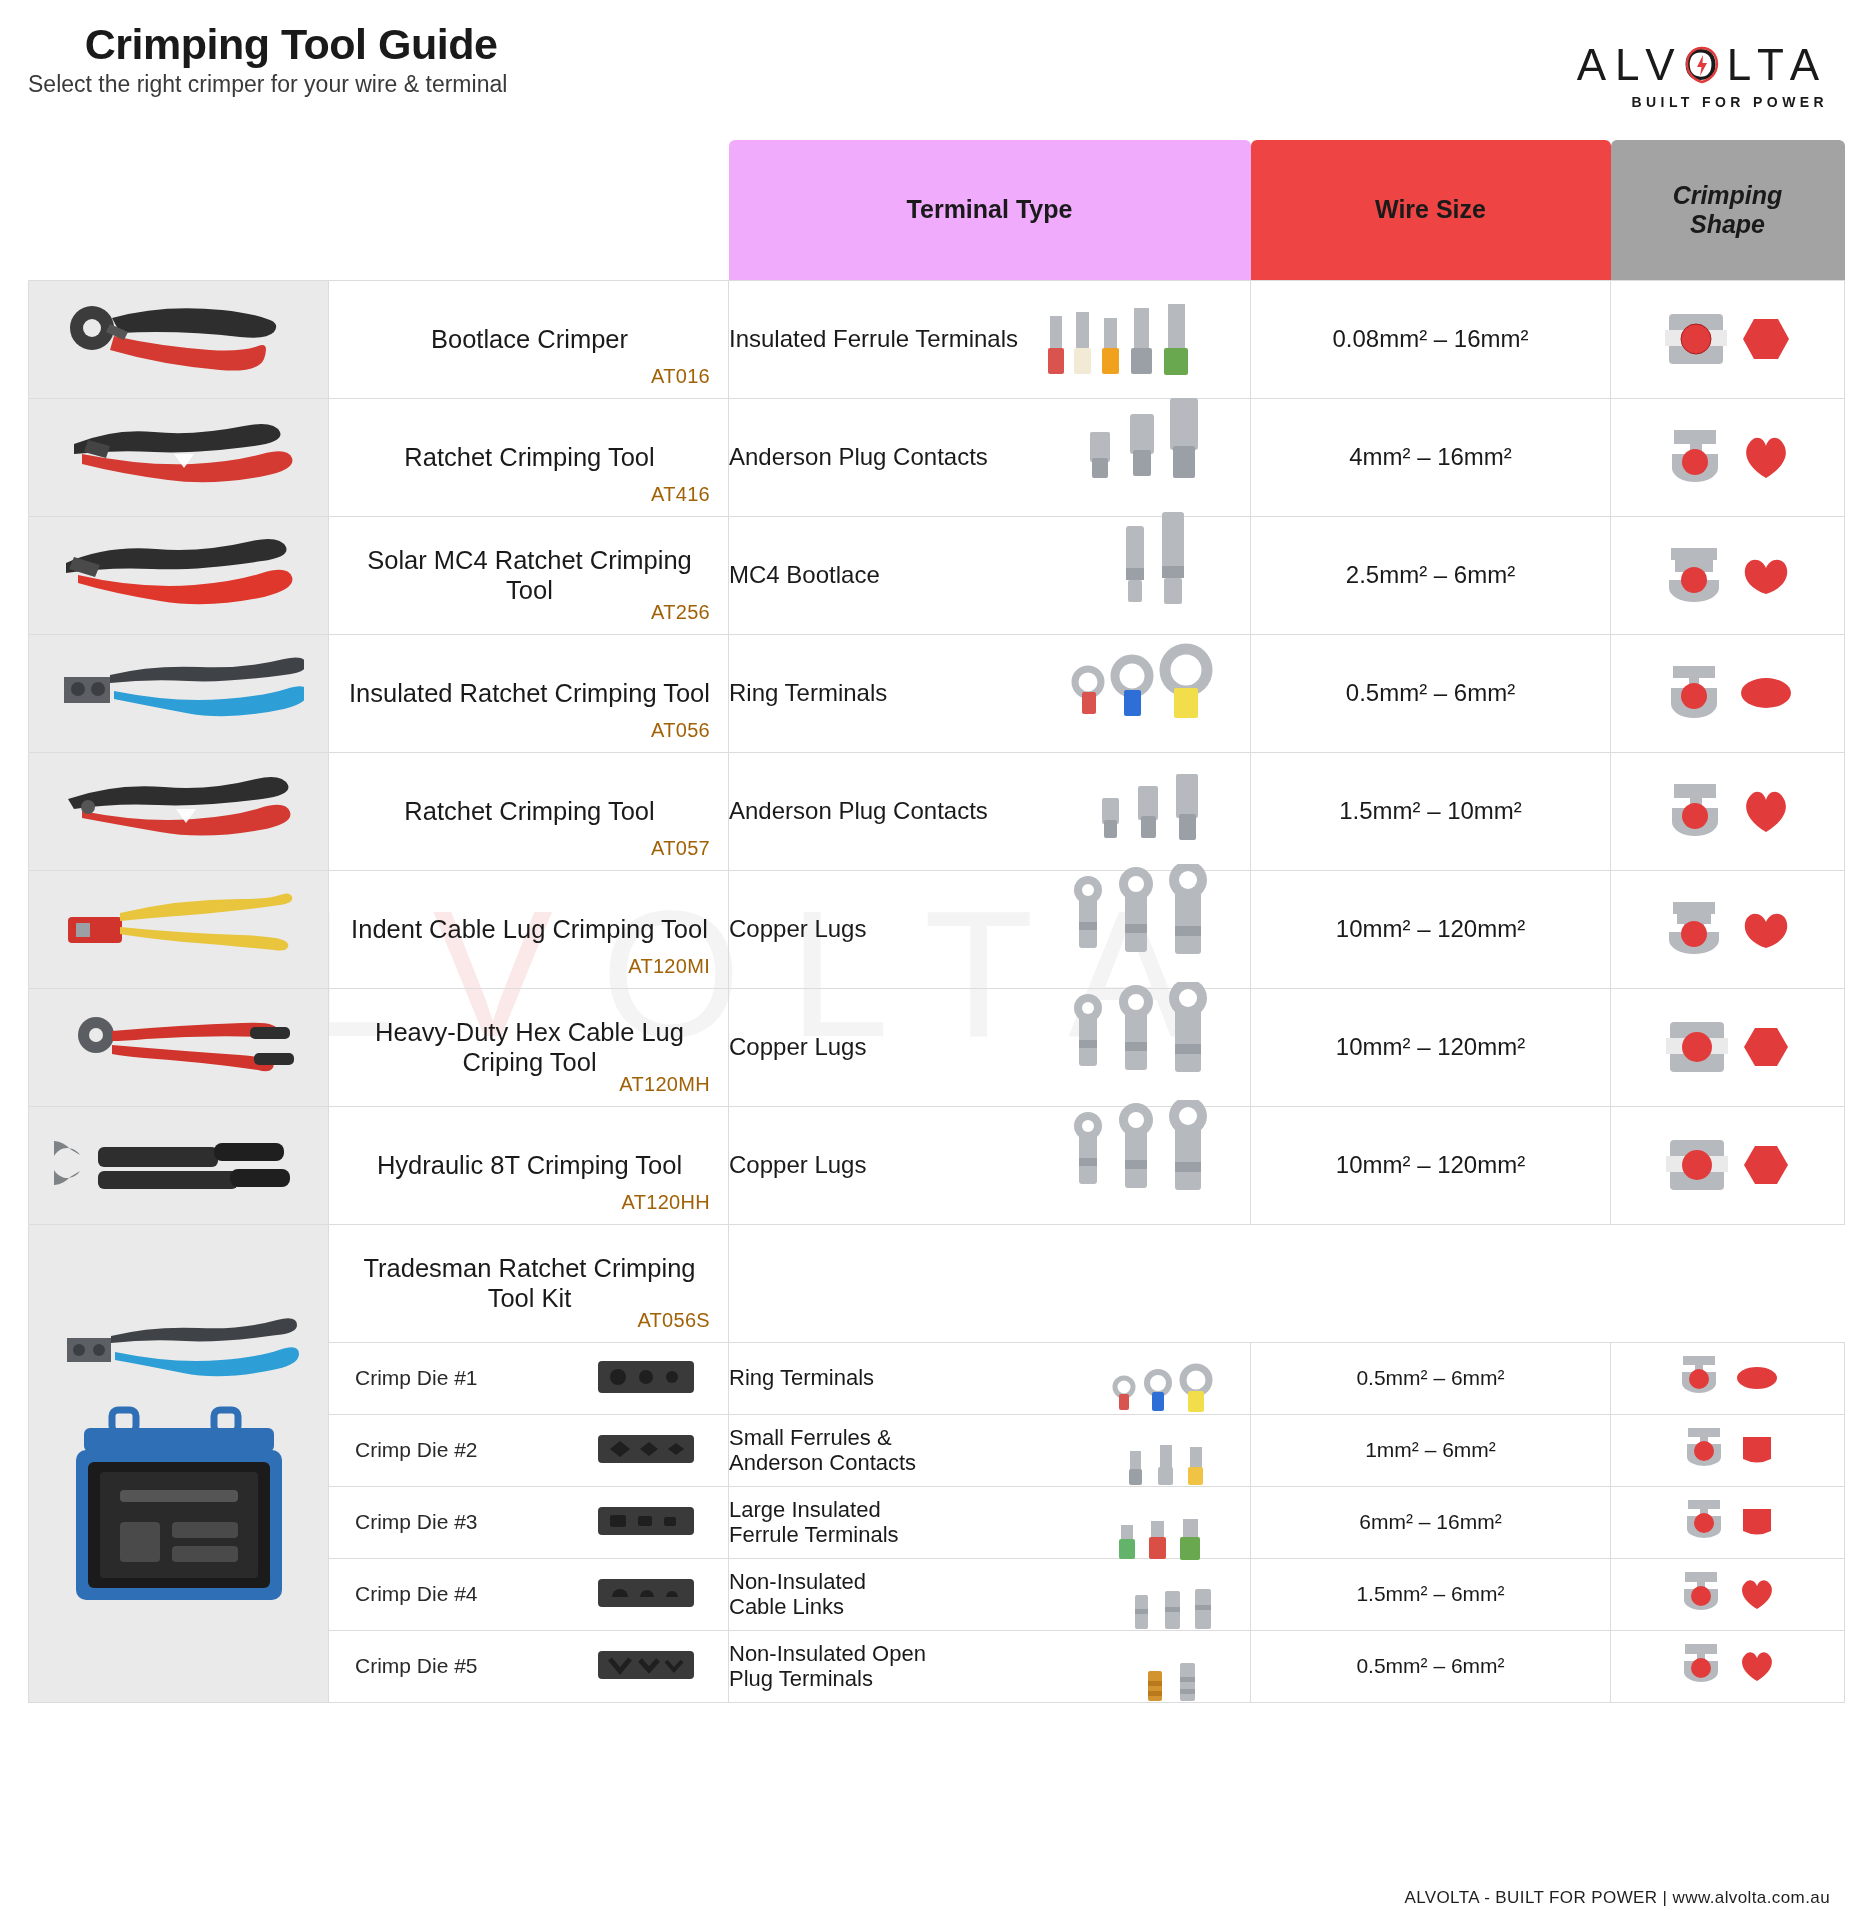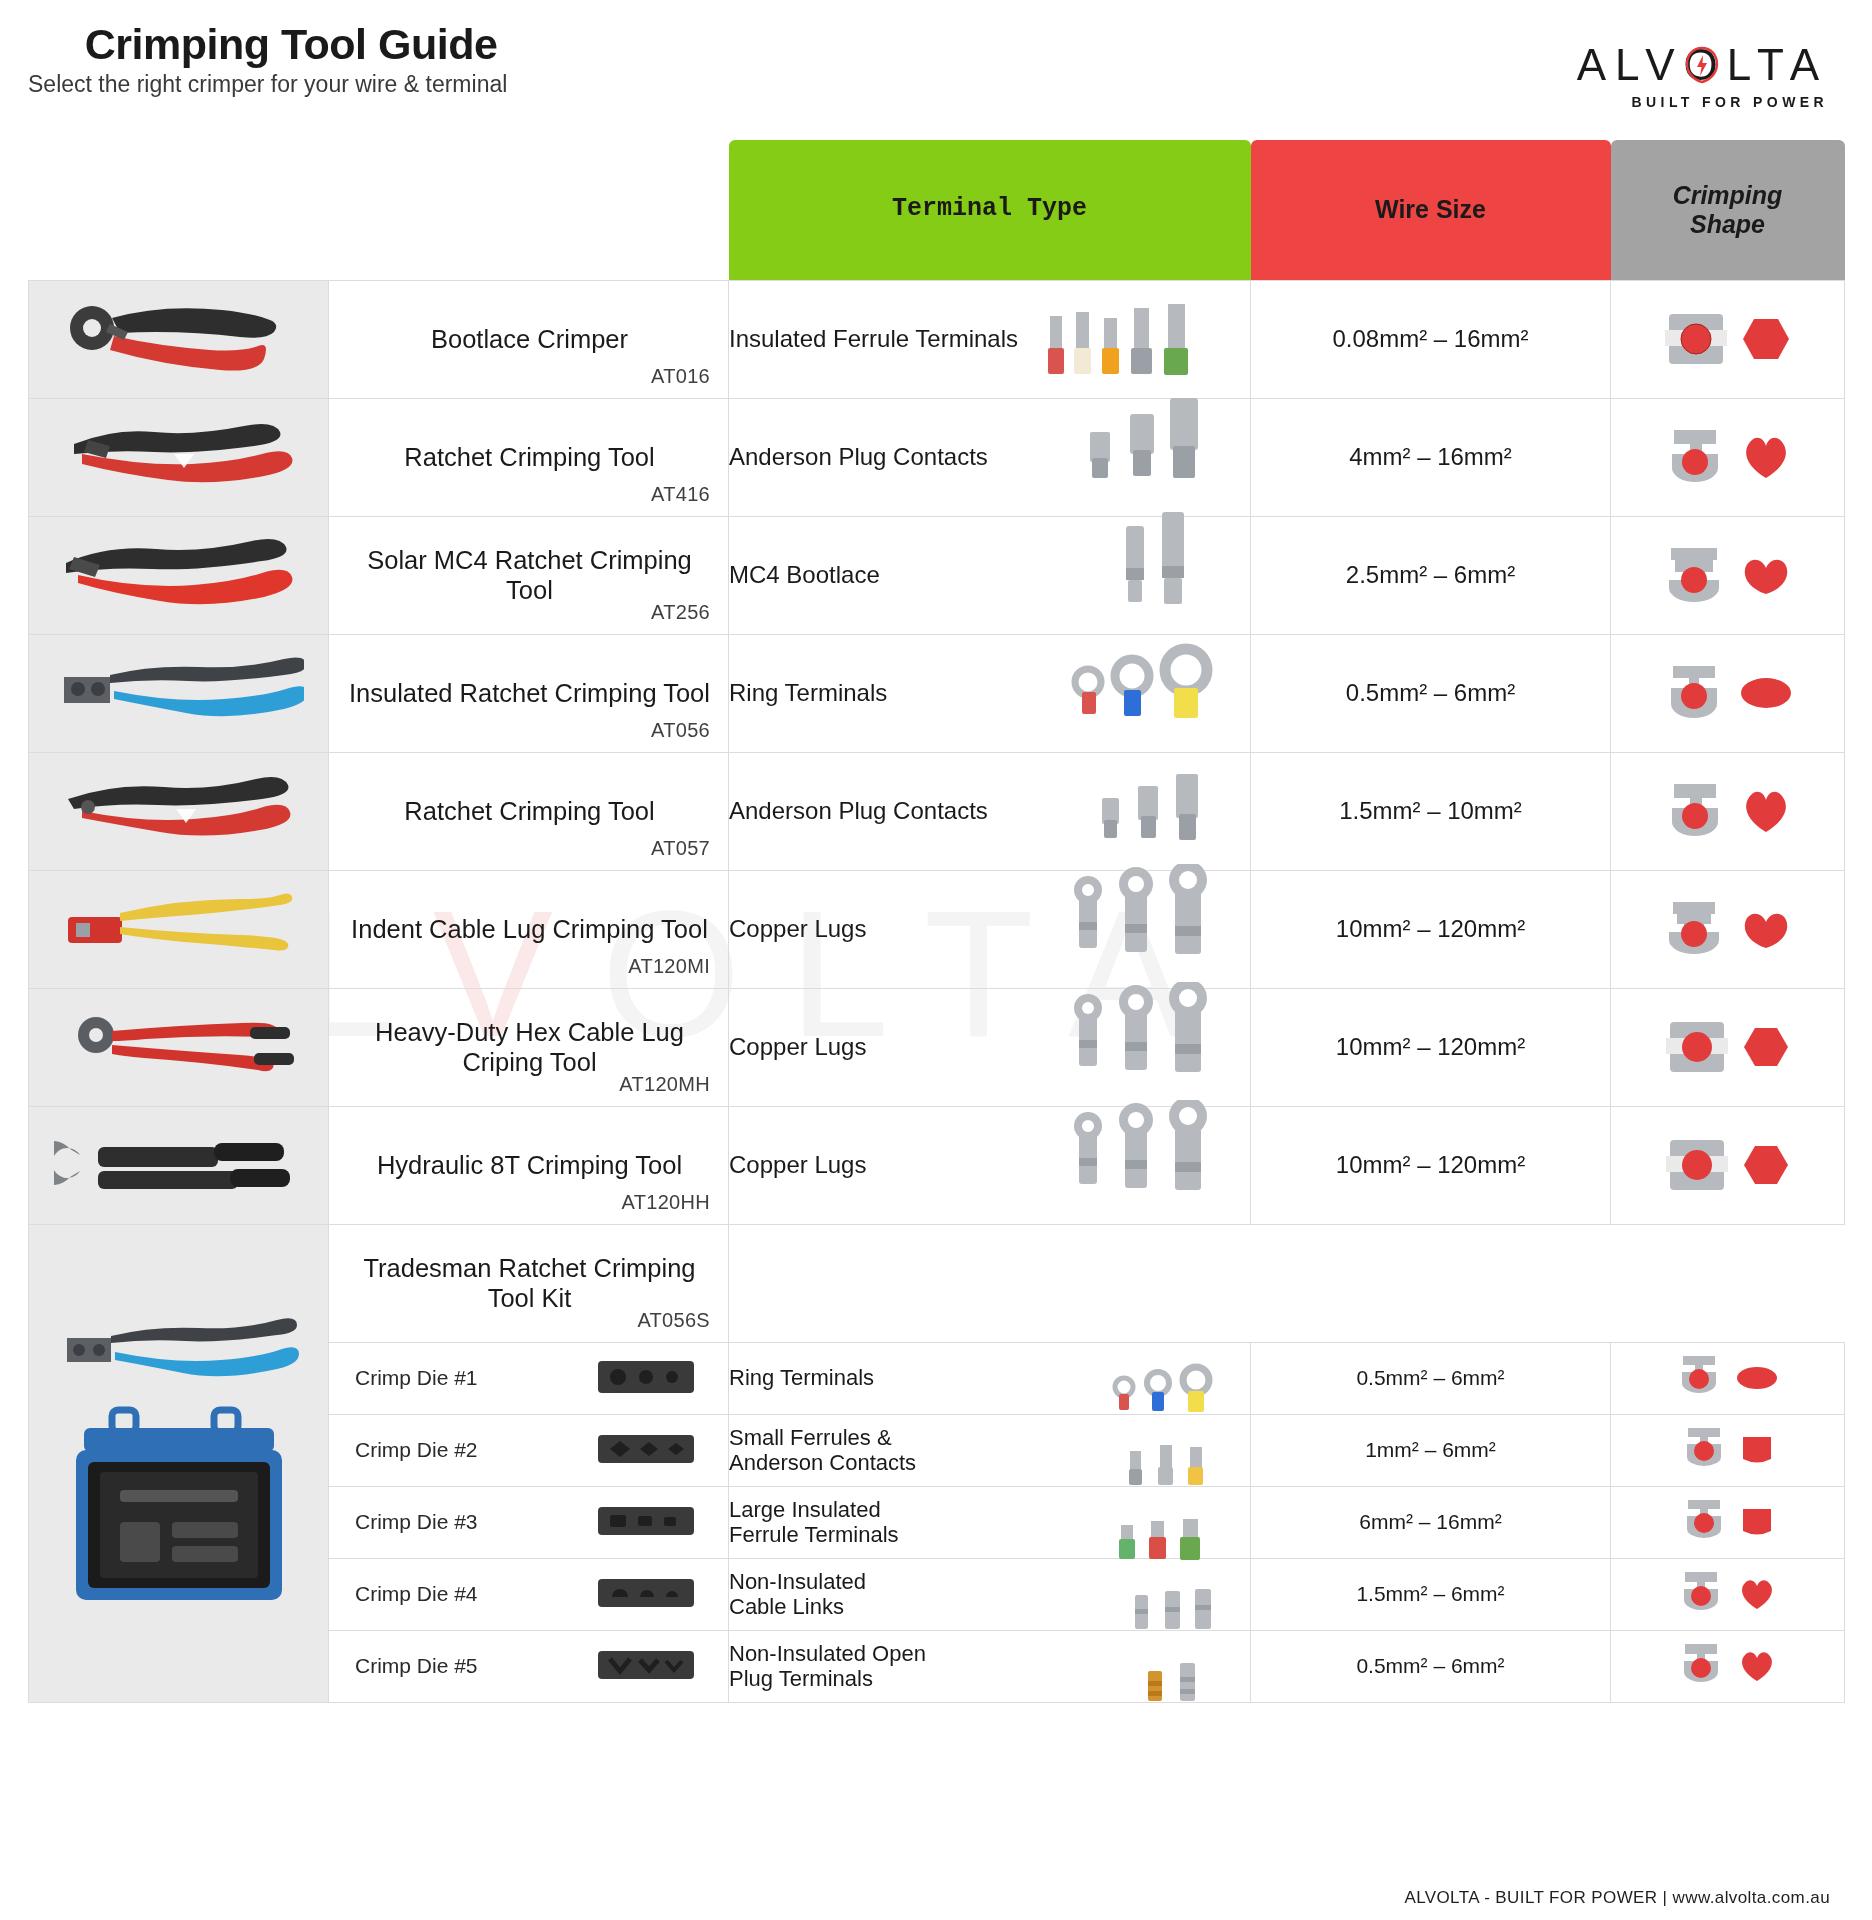--- a/index.html
+++ b/index.html
@@ -92,21 +92,21 @@
   
   .hdr {
     height: 140px;
     text-align: center;
     font-size: 25px;
     font-weight: bold;
     color: #1a1a1a;
     border-radius: 6px 6px 0 0;
     line-height: 1.15;
   }
-  .hdr.term  { background: #84cc16; font-family: Liberation Mono, monospace; }
+  .hdr.term  { background: #f0abfc; }
   .hdr.wire  { background: #ef4444; margin-top: 12px; }
   .hdr.shape { background: #a3a3a3; font-style: italic; }
   .hdr.spacer { background: transparent; }
 
   
   .row td {
     border: 1px solid #dcdcdc;
     height: 118px;
   }
   .row td.img-cell {
@@ -124,21 +124,21 @@
   .tool-name {
     font-size: 25.5px;
     line-height: 1.18;
     font-weight: 400;
     color: #1a1a1a;
   }
   .tool-code {
     position: absolute;
     right: 18px; bottom: 10px;
     font-size: 20px;
-    color: #404040;
+    color: #a16207;
     letter-spacing: 0.3px;
   }
   .term-cell {
     position: relative;
     padding: 8px 12px 8px 22px;
   }
   .term-label {
     font-size: 24px;
     line-height: 1.2;
     display: inline-block;

